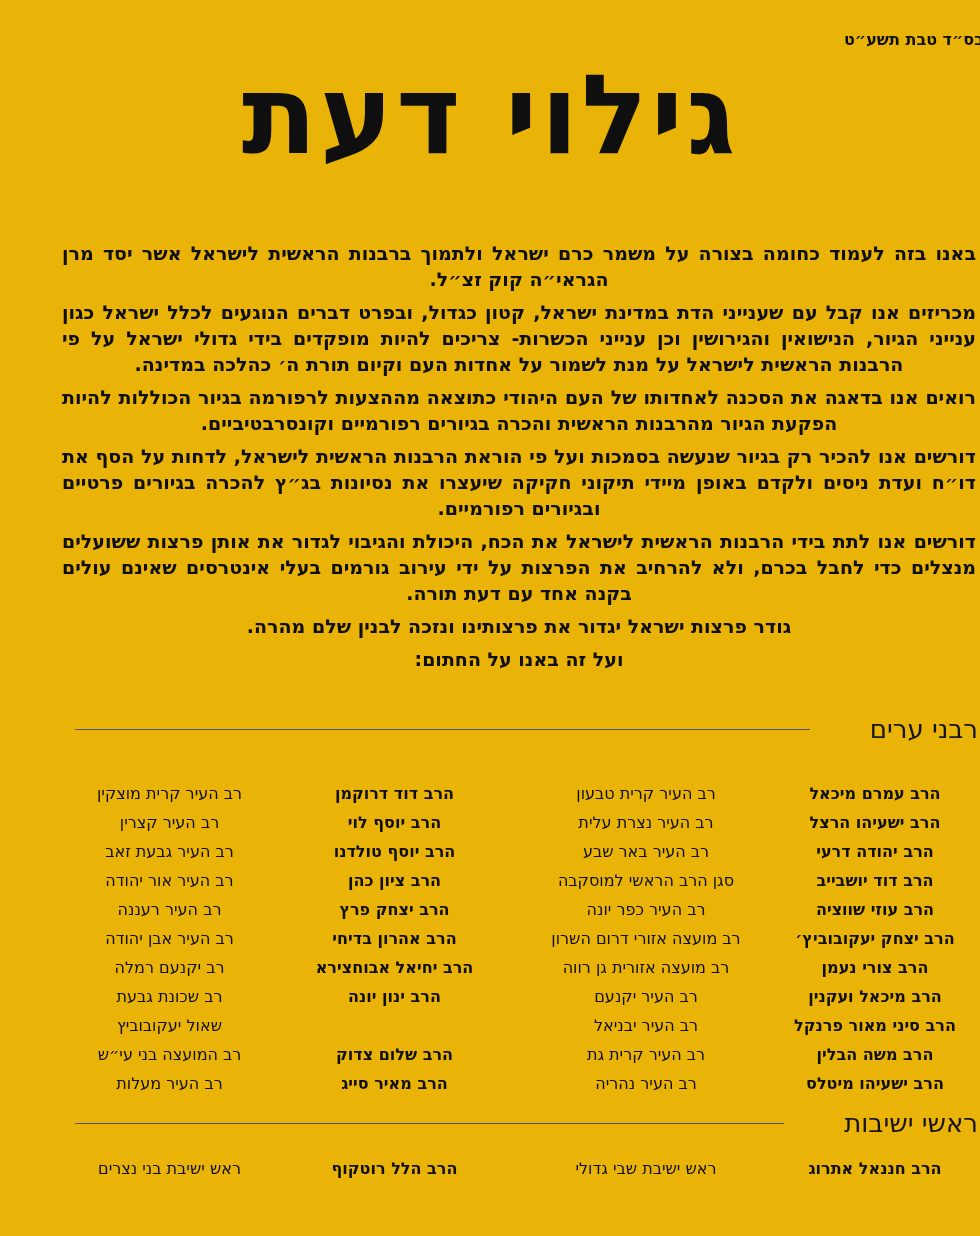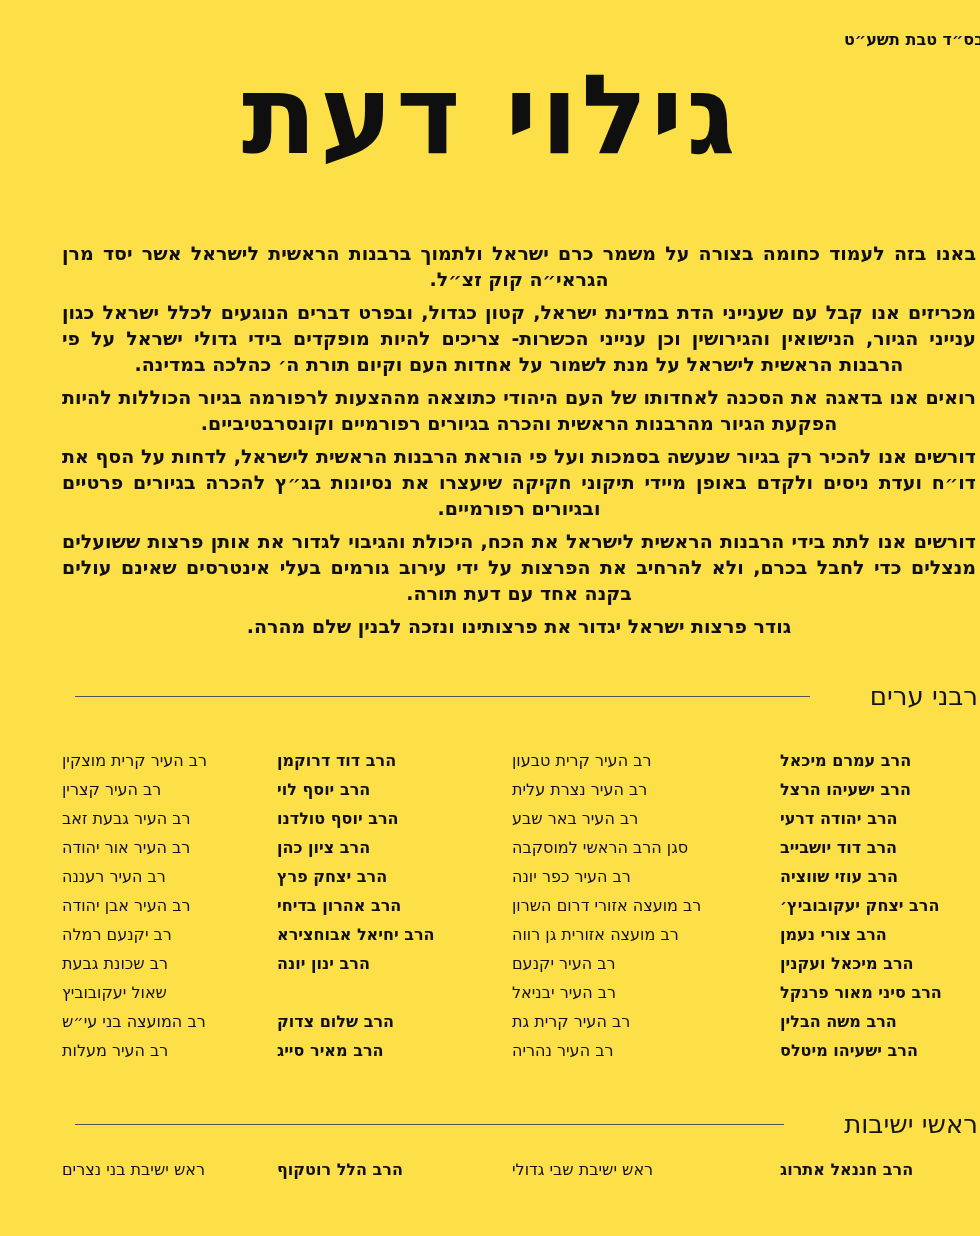--- a/index.html
+++ b/index.html
@@ -1,20 +1,20 @@
 <!DOCTYPE html>
 <html lang="he" dir="rtl"><head>
 <meta charset="utf-8">
 <style>
   html,body{margin:0;padding:0;background:#ffffff;}
   .page{
     position:relative;
     width:980px;height:1236px;
     margin:0;
-    background:#fde047;
+    background:#eab308;
     overflow:hidden;
     direction:rtl;
     font-family:"DejaVu Sans", sans-serif;
     color:#0f0f0f;
   }
   .date-line{
     position:absolute;top:30px;right:-4px;
     font-size:16px;font-weight:bold;white-space:nowrap;
   }
   .main-title{
@@ -33,57 +33,58 @@
     text-align:justify;
     text-align-last:center;
   }
   .paragraphs p.closing{
     text-align:right;
   }
   .section-header{
     display:flex;align-items:center;
     margin:42px 2px 0 75px;
   }
-  .section-header.second{margin-top:44px;}
+  .section-header.second{margin-top:10px;}
   .section-title{
     font-size:26px;font-weight:normal;white-space:nowrap;color:#151515;
   }
   .section-rule{
     flex:1;height:1px;background:#555;margin-right:60px;
   }
   .signers-table{
     display:grid;
     grid-template-columns:190px 268px 235px 215px;
     margin:35px 10px 0 0;
     font-size:16px;line-height:29px;
   }
   .signers-table.second{margin-top:16px;}
   .signers-table .row{display:contents;}
   .signers-table .cell{
-    text-align:left;white-space:nowrap;overflow:visible;
+    text-align:center;white-space:nowrap;overflow:visible;
   }
   .signers-table .name{font-weight:bold;}
   .signers-table .role{font-weight:normal;}
 </style>
 </head>
 <body>
 
 <div class="page">
 
   <div class="date-line">בס״ד טבת תשע״ט</div>
 
   <h1 class="main-title">גילוי דעת</h1>
 
   <div class="paragraphs">
     <p>באנו בזה לעמוד כחומה בצורה על משמר כרם ישראל ולתמוך ברבנות הראשית לישראל אשר יסד מרן הגראי״ה קוק זצ״ל.</p>
     <p>מכריזים אנו קבל עם שענייני הדת במדינת ישראל, קטון כגדול, ובפרט דברים הנוגעים לכלל ישראל כגון ענייני הגיור, הנישואין והגירושין וכן ענייני הכשרות- צריכים להיות מופקדים בידי גדולי ישראל על פי הרבנות הראשית לישראל על מנת לשמור על אחדות העם וקיום תורת ה׳ כהלכה במדינה.</p>
     <p>רואים אנו בדאגה את הסכנה לאחדותו של העם היהודי כתוצאה מההצעות לרפורמה בגיור הכוללות להיות הפקעת הגיור מהרבנות הראשית והכרה בגיורים רפורמיים וקונסרבטיביים.</p>
     <p>דורשים אנו להכיר רק בגיור שנעשה בסמכות ועל פי הוראת הרבנות הראשית לישראל, לדחות על הסף את דו״ח ועדת ניסים ולקדם באופן מיידי תיקוני חקיקה שיעצרו את נסיונות בג״ץ להכרה בגיורים פרטיים ובגיורים רפורמיים.</p>
     <p>דורשים אנו לתת בידי הרבנות הראשית לישראל את הכח, היכולת והגיבוי לגדור את אותן פרצות ששועלים מנצלים כדי לחבל בכרם, ולא להרחיב את הפרצות על ידי עירוב גורמים בעלי אינטרסים שאינם עולים בקנה אחד עם דעת תורה.</p>
     <p class="closing">גודר פרצות ישראל יגדור את פרצותינו ונזכה לבנין שלם מהרה.</p>
+    <p class="closing">ועל זה באנו על החתום:</p>
   </div>
 
   <div class="section-header">
     <span class="section-title">רבני ערים</span>
     <span class="section-rule"></span>
   </div>
 
   <div class="signers-table">
     <div class="row">
       <span class="cell name">הרב עמרם מיכאל</span>

